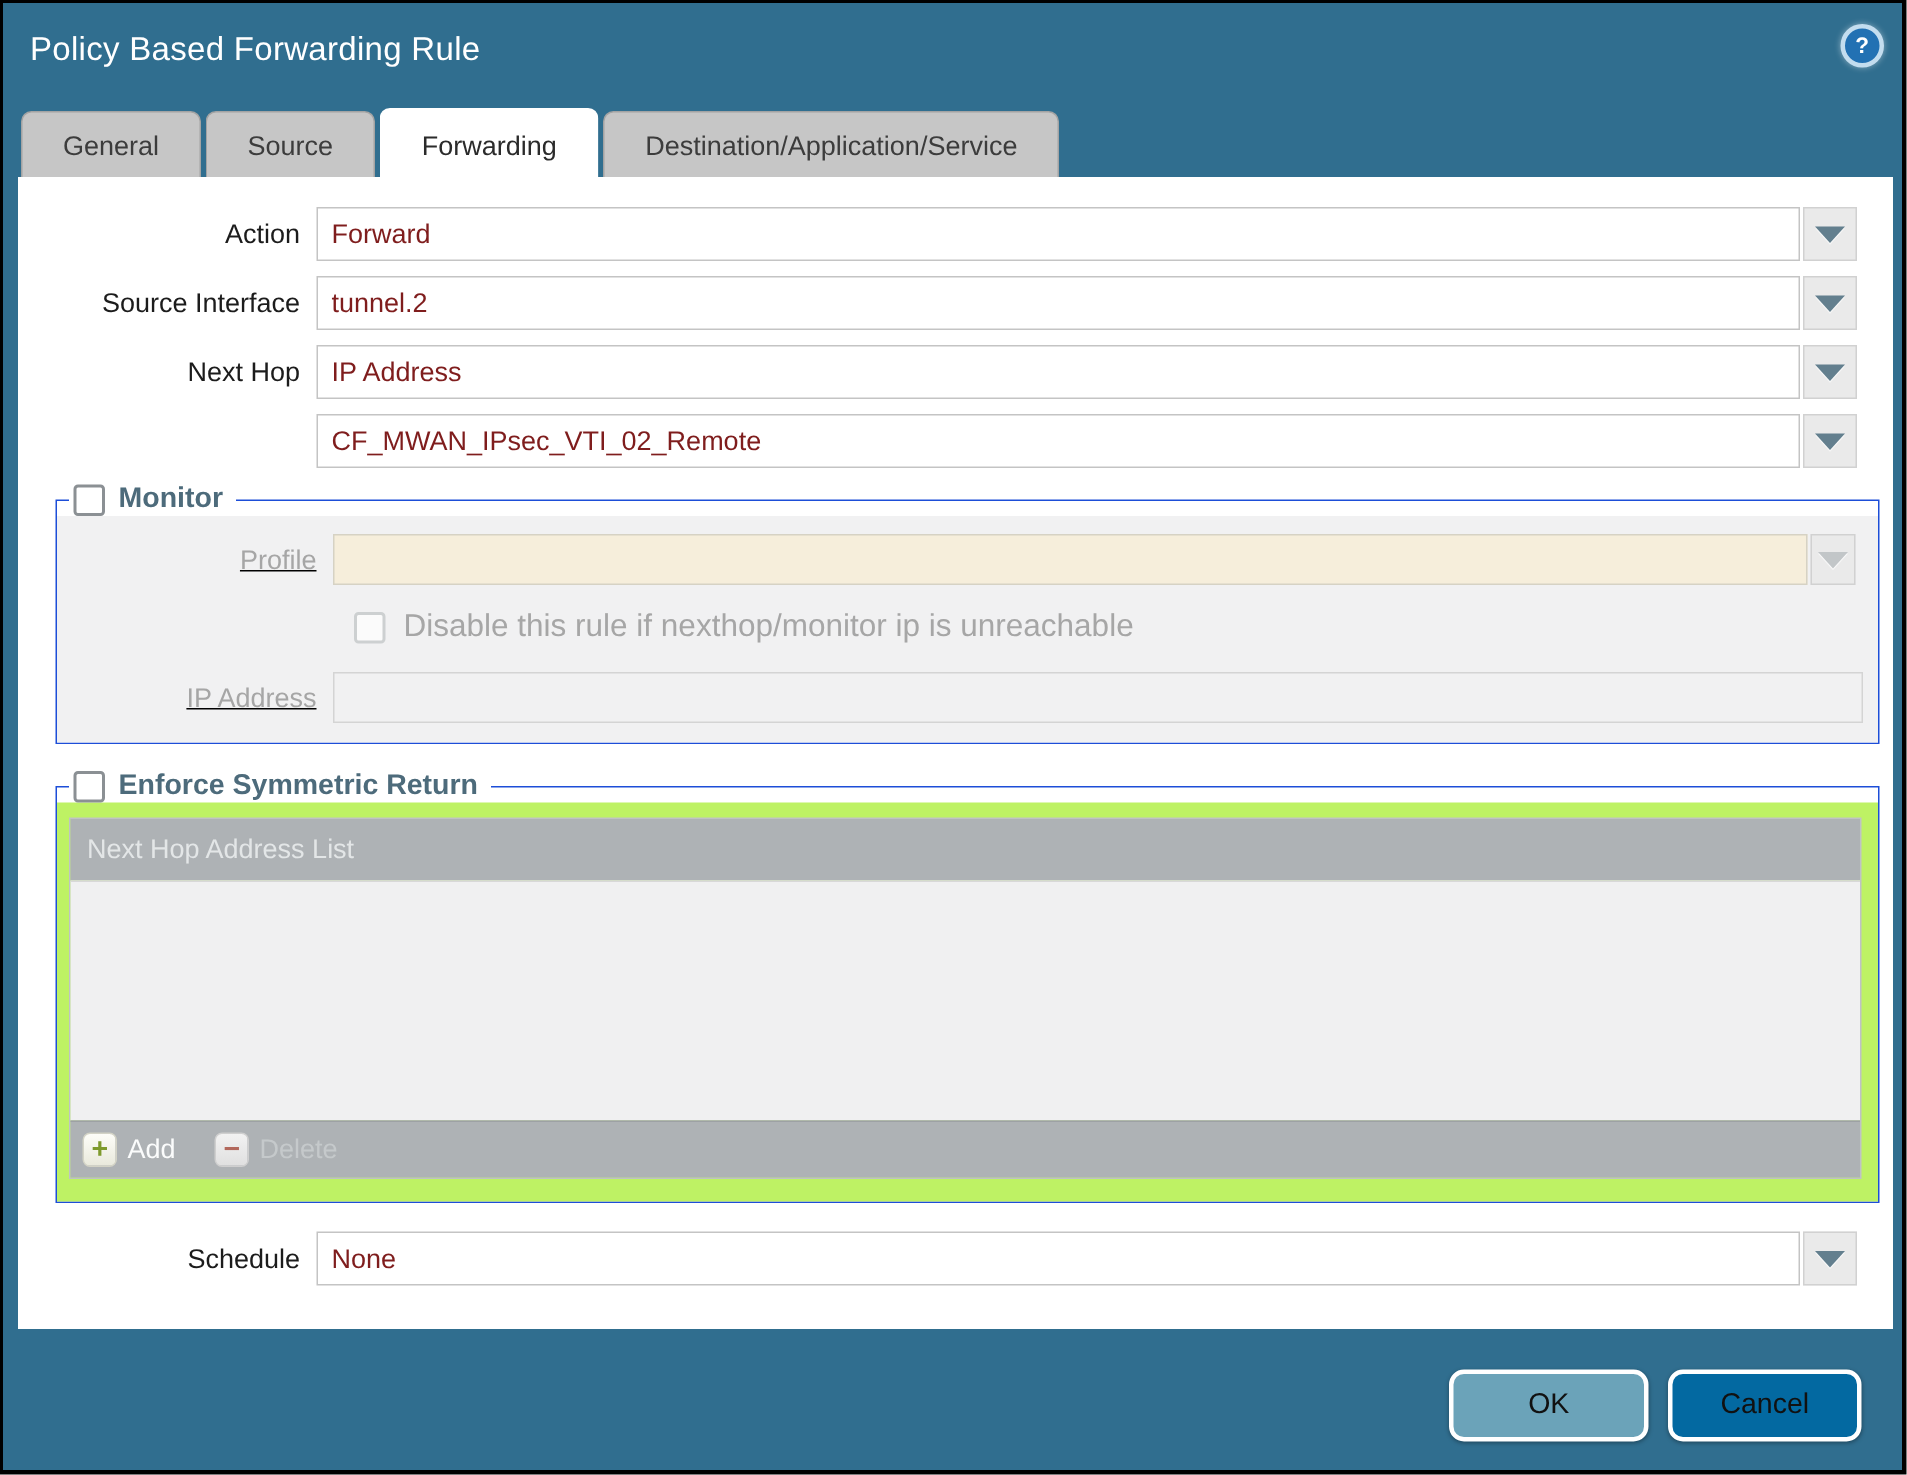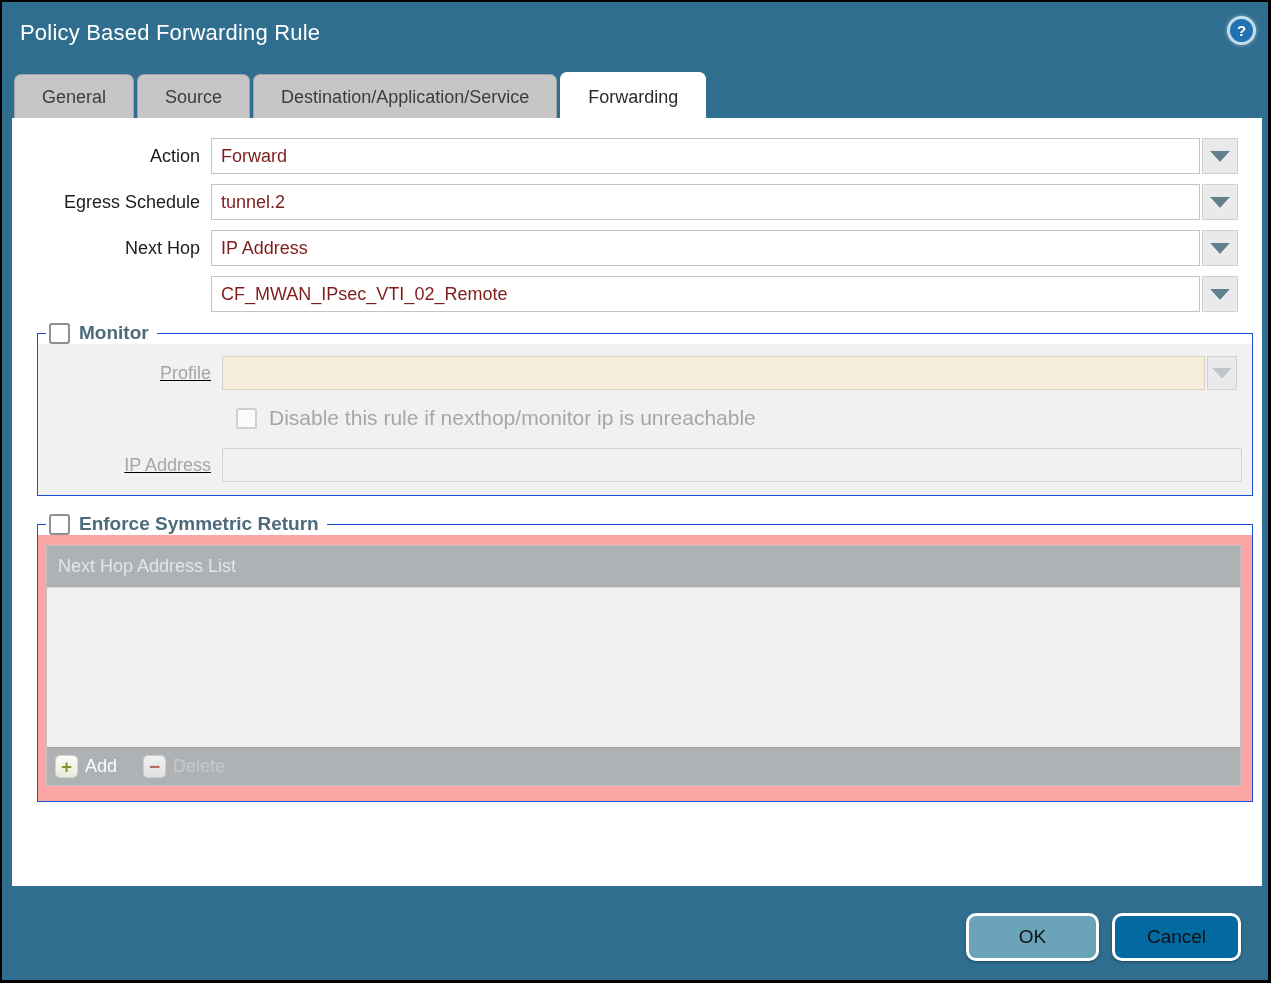--- a/index.html
+++ b/index.html
@@ -114,21 +114,21 @@
   .mon-input {
     height:34px; border:1px solid #d6d2c4;
     font-family:"Liberation Sans",sans-serif;
     font-size:18px; padding:0 9px; outline:none; min-width:0;
   }
   .mon-input.cream { background:#f6eedb; flex:1; }
   .mon-input.gray  { background:#f1f1f2; border-color:#d4d4d4; flex:1; }
   .cb-row { margin-top:16px; margin-left:198px; display:flex; align-items:center; gap:12px; }
   .cb-row .cb-label { font-size:21px; color:#a6a6a6; }
   
-  .fs-body-white { background:#fca5a5; padding:10px 11px 15px 8px; }
+  .fs-body-white { background:#bef264; padding:10px 11px 15px 8px; }
   .nh-table { border:1px solid #bfc2c4; }
   .nh-thead {
     height:41px; background:#aeb2b5;
     display:flex; align-items:center;
     font-size:18px; color:#e3e6e7; padding-left:11px;
   }
   .nh-tbody { height:160px; background:#f0f0f1; border-top:1px solid #d8d8d8; }
   .nh-tfoot {
     height:38px; background:#aeb2b5; border-top:1px solid #9da1a4;
     display:flex; align-items:center; gap:26px; padding-left:8px;
@@ -167,36 +167,36 @@
 <body>
 
 <div class="frame">
 
   <div class="titlebar-text">Policy Based Forwarding Rule</div>
   <div class="help-icon">?</div>
 
   <div class="tabs">
     <div class="tab">General</div>
     <div class="tab">Source</div>
+    <div class="tab active">Forwarding</div>
     <div class="tab">Destination/Application/Service</div>
-    <div class="tab active">Forwarding</div>
   </div>
 
   <div class="content">
 
     <div class="form-row mt20">
       <div class="form-label">Action</div>
       <input class="txt-input" value="Forward" style="">
       <div class="dd-btn">
         <span class="dd-arrow"></span>
       </div>
     </div>
 
     <div class="form-row mt10">
-      <div class="form-label">Egress Schedule</div>
+      <div class="form-label">Source Interface</div>
       <input class="txt-input" value="tunnel.2" style="">
       <div class="dd-btn">
         <span class="dd-arrow"></span>
       </div>
     </div>
 
     <div class="form-row mt10">
       <div class="form-label">Next Hop</div>
       <input class="txt-input" value="IP Address" style="">
       <div class="dd-btn">
@@ -252,20 +252,27 @@
             </div>
             <div class="tool-btn disabled">
               <span class="tool-icon minus">−</span>
               <span class="tool-label-delete">Delete</span>
             </div>
           </div>
         </div>
       </div>
     </fieldset>
 
+    <div class="form-row" style="margin-top:19px;">
+      <div class="form-label">Schedule</div>
+      <input class="txt-input" value="None" style="">
+      <div class="dd-btn">
+        <span class="dd-arrow"></span>
+      </div>
+    </div>
 
   </div>
 
   <div class="footer-buttons">
     <div class="btn btn-ok">OK</div>
     <div class="btn btn-cancel">Cancel</div>
   </div>
 
 </div>
 

